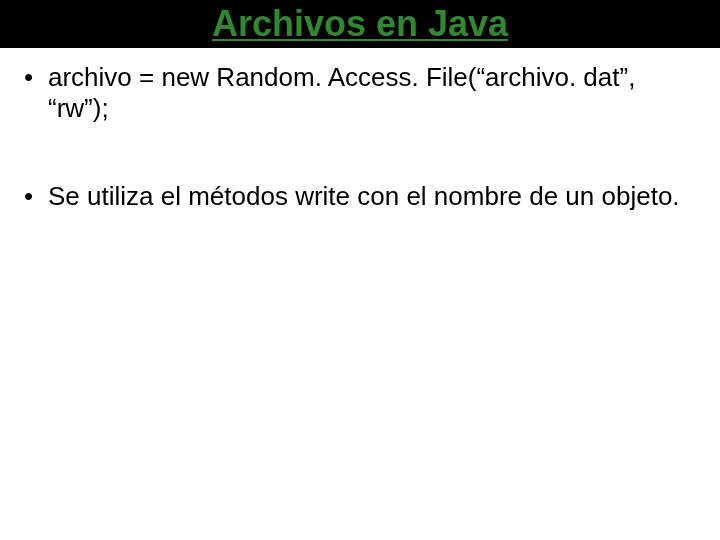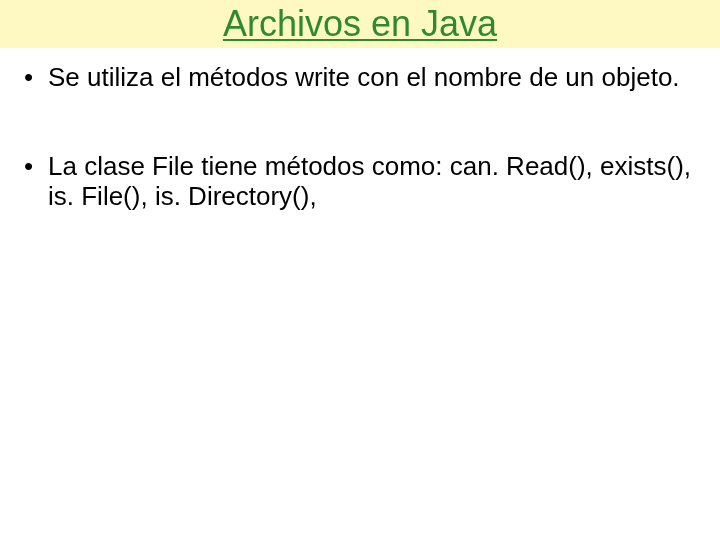--- a/index.html
+++ b/index.html
@@ -11,26 +11,27 @@
     font-family: Arial, Helvetica, sans-serif;
     overflow: hidden;
   }
   .slide {
     width: 720px;
     height: 540px;
     position: relative;
     box-sizing: border-box;
   }
   .title-band {
-    background: #fef9c3;
+    background: #000000;
     width: 100%;
     height: 48px;
     display: flex;
     align-items: center;
     justify-content: center;
+    font-weight: bold;
   }
   .title {
     color: #2f8a2f;
     font-size: 36px;
     line-height: 1;
     text-decoration: underline;
     text-decoration-color: #2f8a2f;
     text-decoration-thickness: 2px;
     text-underline-offset: 3px;
   }
@@ -60,16 +61,16 @@
   }
 </style>
 </head>
 <body>
 
 <div class="slide">
   <div class="title-band">
     <div class="title">Archivos en Java</div>
   </div>
   <ul class="body">
+    <li>archivo = new Random. Access. File(“archivo. dat”, “rw”);</li>
     <li>Se utiliza el métodos write con el nombre de un objeto.</li>
-    <li>La clase File tiene métodos como: can. Read(), exists(), is. File(), is. Directory(),</li>
   </ul>
 </div>
 
 </body></html>

